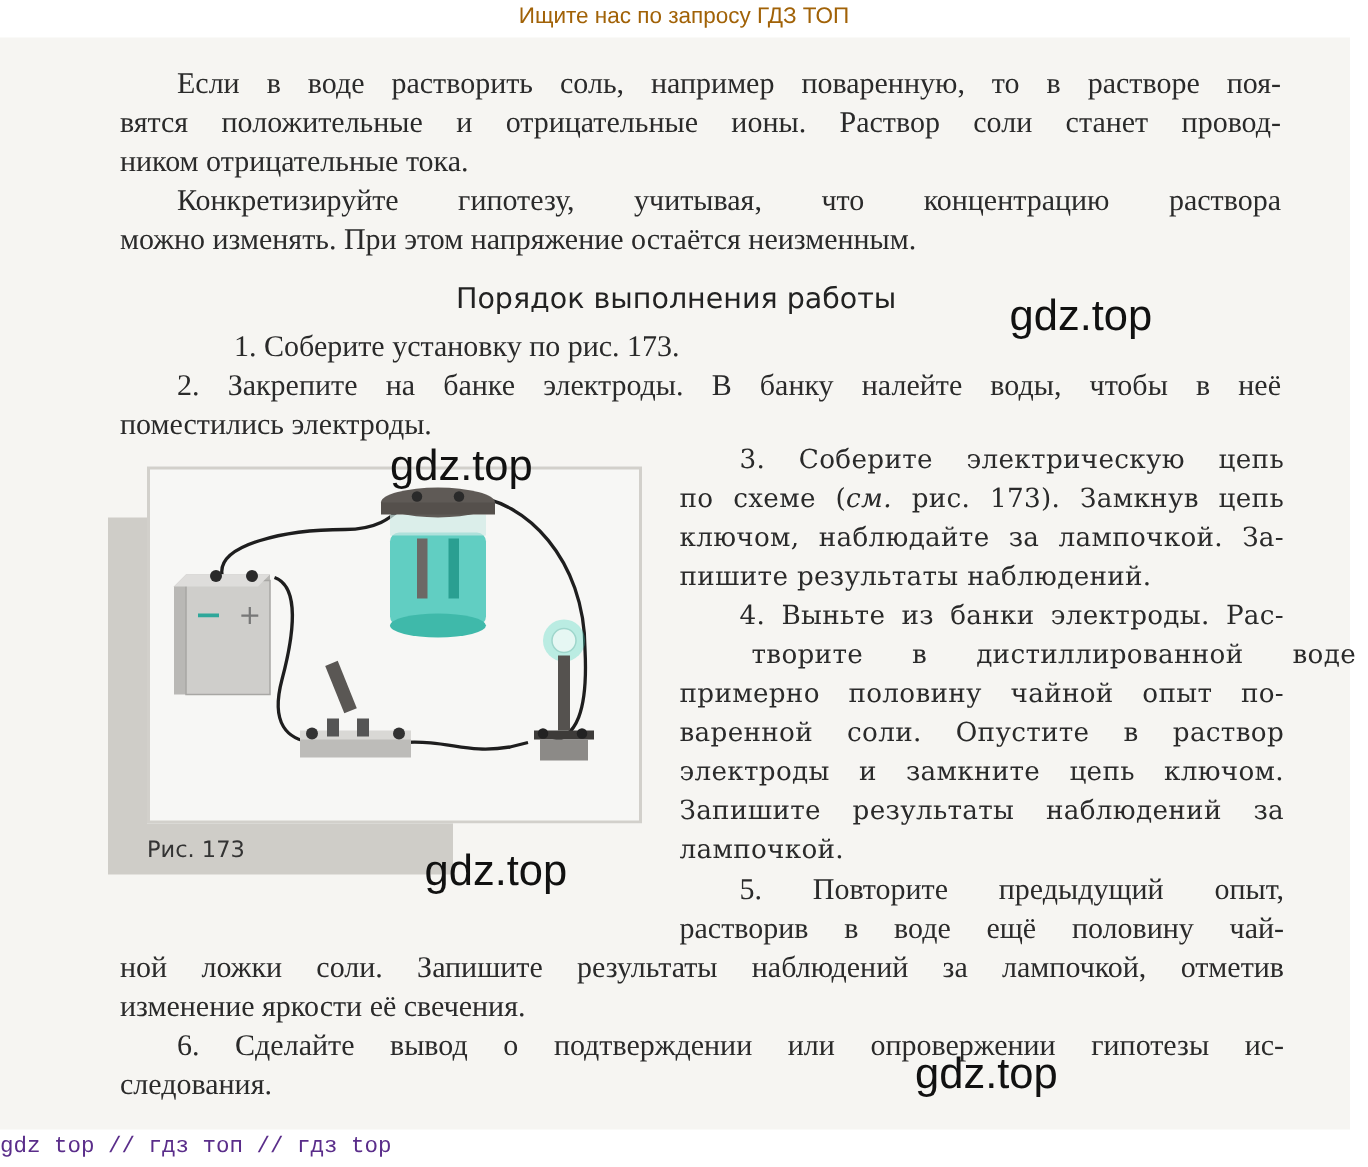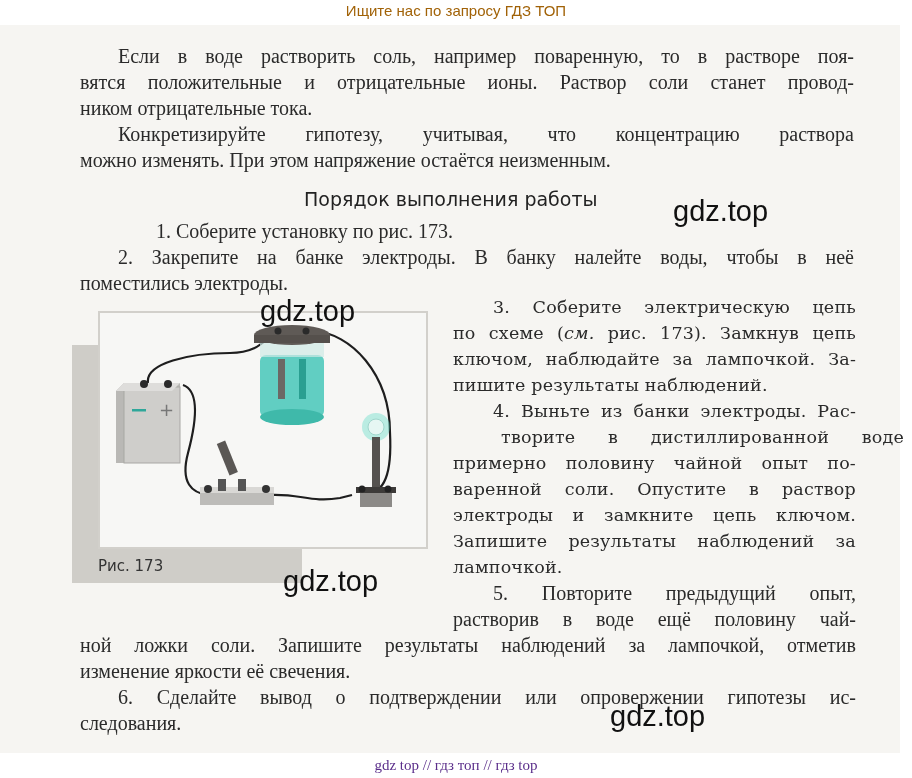--- a/index.html
+++ b/index.html
@@ -1,19 +1,19 @@
 <!DOCTYPE html>
 <html><head>
 <meta charset="utf-8">
 <style>
   html,body{margin:0;padding:0;}
   body{width:912px;height:778px;background:#ffffff;position:relative;overflow:hidden;font-family:"Liberation Serif",serif;}
   .top-banner{position:absolute;left:0;top:0;width:912px;height:24px;text-align:center;font-family:"Liberation Sans",sans-serif;font-size:15px;line-height:22px;color:#a16207;}
   .page{position:absolute;left:0;top:25px;width:900px;height:728px;background:#f6f5f2;}
-  .bottom-banner{position:absolute;left:0;top:753px;width:912px;height:25px;text-align:center;font-family:Liberation Serif, serif;font-size:15px;line-height:24px;color:#5a2d8a;}
+  .bottom-banner{position:absolute;left:0;top:753px;width:912px;height:25px;text-align:left;font-family:Liberation Mono, monospace;font-size:15px;line-height:24px;color:#5a2d8a;}
   .p{position:absolute;font-size:20px;color:#2a2a2a;line-height:26px;white-space:nowrap;}
   .justify{text-align:justify;text-align-last:justify;}
   .heading{position:absolute;left:304px;top:188px;font-family:"DejaVu Sans",sans-serif;font-size:19px;color:#222;}
   .wm{position:absolute;font-family:"Liberation Sans",sans-serif;font-size:29px;color:#111;}
   .figbg{position:absolute;left:72px;top:345px;width:230px;height:238px;background:#cfcdc8;}
   .figframe{position:absolute;left:98px;top:311px;width:330px;height:238px;background:#f7f7f5;border:2px solid #d2d0cb;box-sizing:border-box;}
   .figgap{position:absolute;left:302px;top:549px;width:140px;height:34px;background:#f6f5f2;}
   .figcap{position:absolute;left:98px;top:557px;font-family:"DejaVu Sans",sans-serif;font-size:15px;color:#333;}
   .r{position:absolute;left:453px;width:403px;font-size:20px;color:#2a2a2a;line-height:26px;white-space:nowrap;font-family:"DejaVu Serif",serif;font-size:17.5px;letter-spacing:0.2px;}
   em{}

